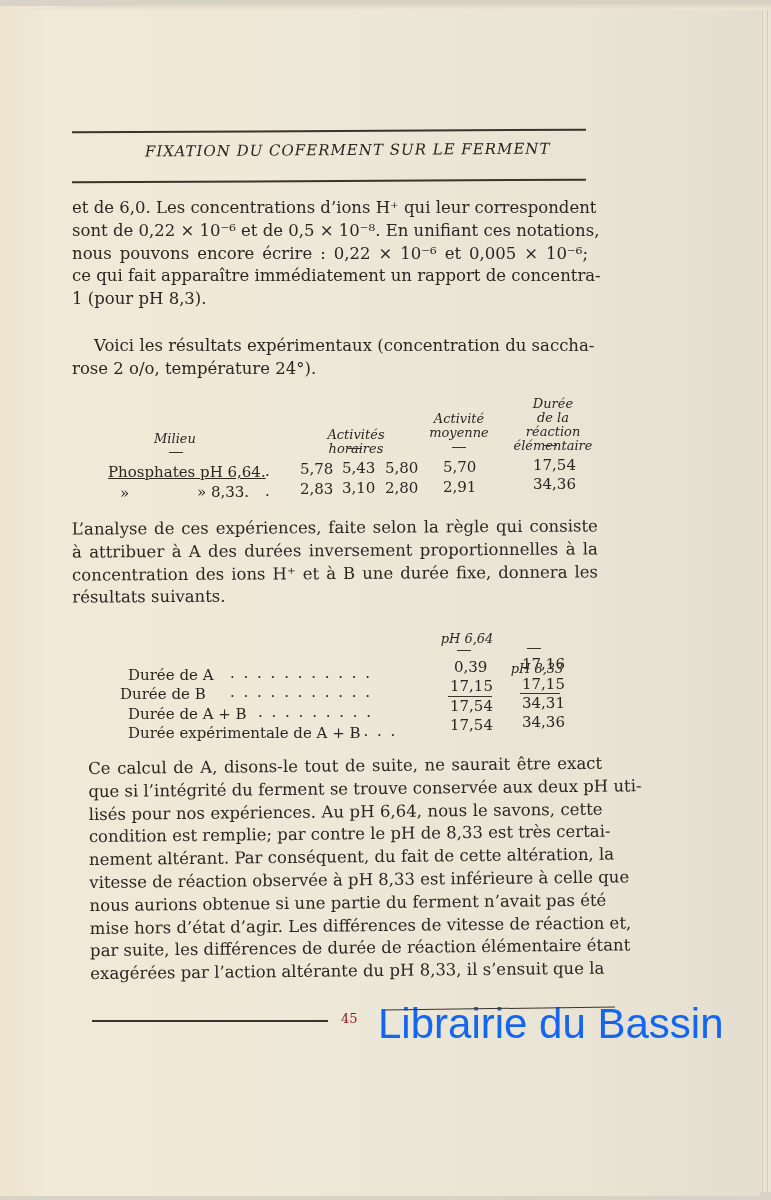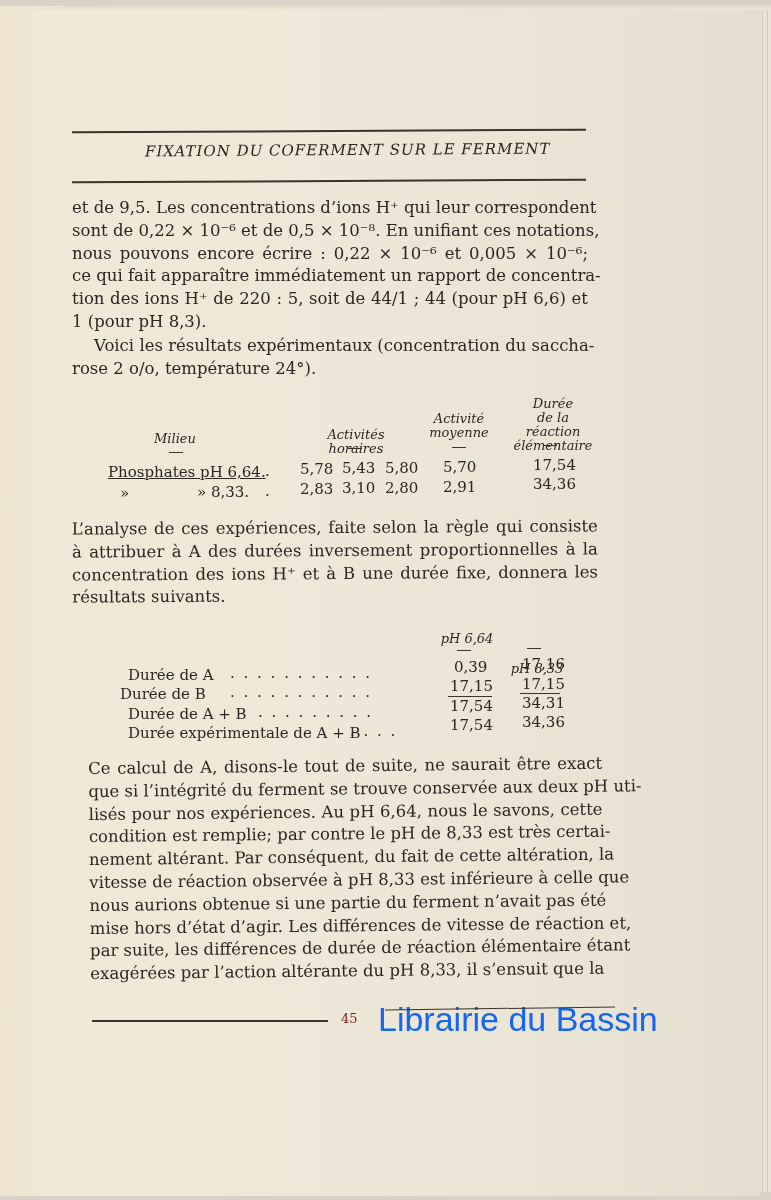--- a/index.html
+++ b/index.html
@@ -36,41 +36,40 @@
   .line { display: block; white-space: nowrap; text-align: justify; text-align-last: justify; }
   .line.last { text-align-last: left; }
   .th { position: absolute; font-style: italic; font-size: 13px; text-align: center; line-height: 14px; }
   .dash { position: absolute; width: 14px; height: 1.4px; background: #3a332c; }
   .cell { position: absolute; font-size: 15px; white-space: nowrap; }
   .sumline { position: absolute; height: 1.3px; background: #3a332c; }
   .footer-rule { position: absolute; left: 92px; top: 1020px; width: 236px; height: 1.8px; background: #3a332c; }
   .page-number { position: absolute; left: 341px; top: 1011px; font-size: 13px; color: #7f1d1d; }
   .watermark {
     position: absolute; left: 378px; top: 1000px;
-    font-family: "Liberation Sans", sans-serif; font-size: 34px; color: #1466f0; white-space: nowrap; text-align: right;
+    font-family: "Liberation Sans", sans-serif; font-size: 42px; color: #1466f0; white-space: nowrap; text-align: right;
   }
   .wm-strike { position: absolute; left: 385px; top: 1008px; width: 230px; height: 1.4px; background: #3a332c; transform: rotate(-0.8deg); }
 </style>
 </head>
 <body>
 
 <div class="page"></div>
 <div class="page-edge"></div>
 <div class="top-edge"></div>
 
 <div class="rule" style="left:72px; top:130px; width:514px; transform:rotate(-0.3deg);"></div>
 <div class="header-title">FIXATION DU COFERMENT SUR LE FERMENT</div>
 <div class="rule" style="left:72px; top:180px; width:514px; transform:rotate(-0.3deg);"></div>
 
 <div class="para" style="left:72px; top:197px; width:516px;">
-  <span class="line">et de 9,5. Les concentrations d’ions H⁺ qui leur correspondent</span>
+  <span class="line">et de 6,0. Les concentrations d’ions H⁺ qui leur correspondent</span>
   <span class="line">sont de 0,22 × 10⁻⁶ et de 0,5 × 10⁻⁸. En unifiant ces notations,</span>
   <span class="line">nous pouvons encore écrire : 0,22 × 10⁻⁶ et 0,005 × 10⁻⁶;</span>
   <span class="line">ce qui fait apparaître immédiatement un rapport de concentra-</span>
-  <span class="line">tion des ions H⁺ de 220 : 5, soit de 44/1 ; 44 (pour pH 6,6) et</span>
   <span class="line last">1 (pour pH 8,3).</span>
 </div>
 
 <div class="para" style="left:72px; top:335px; width:516px;">
   <span class="line" style="padding-left:22px;">Voici les résultats expérimentaux (concentration du saccha-</span>
   <span class="line last">rose 2 o/o, température 24°).</span>
 </div>
 
 <div>
   <div class="th" style="left:150px; top:432px; width:50px;">Milieu</div>

